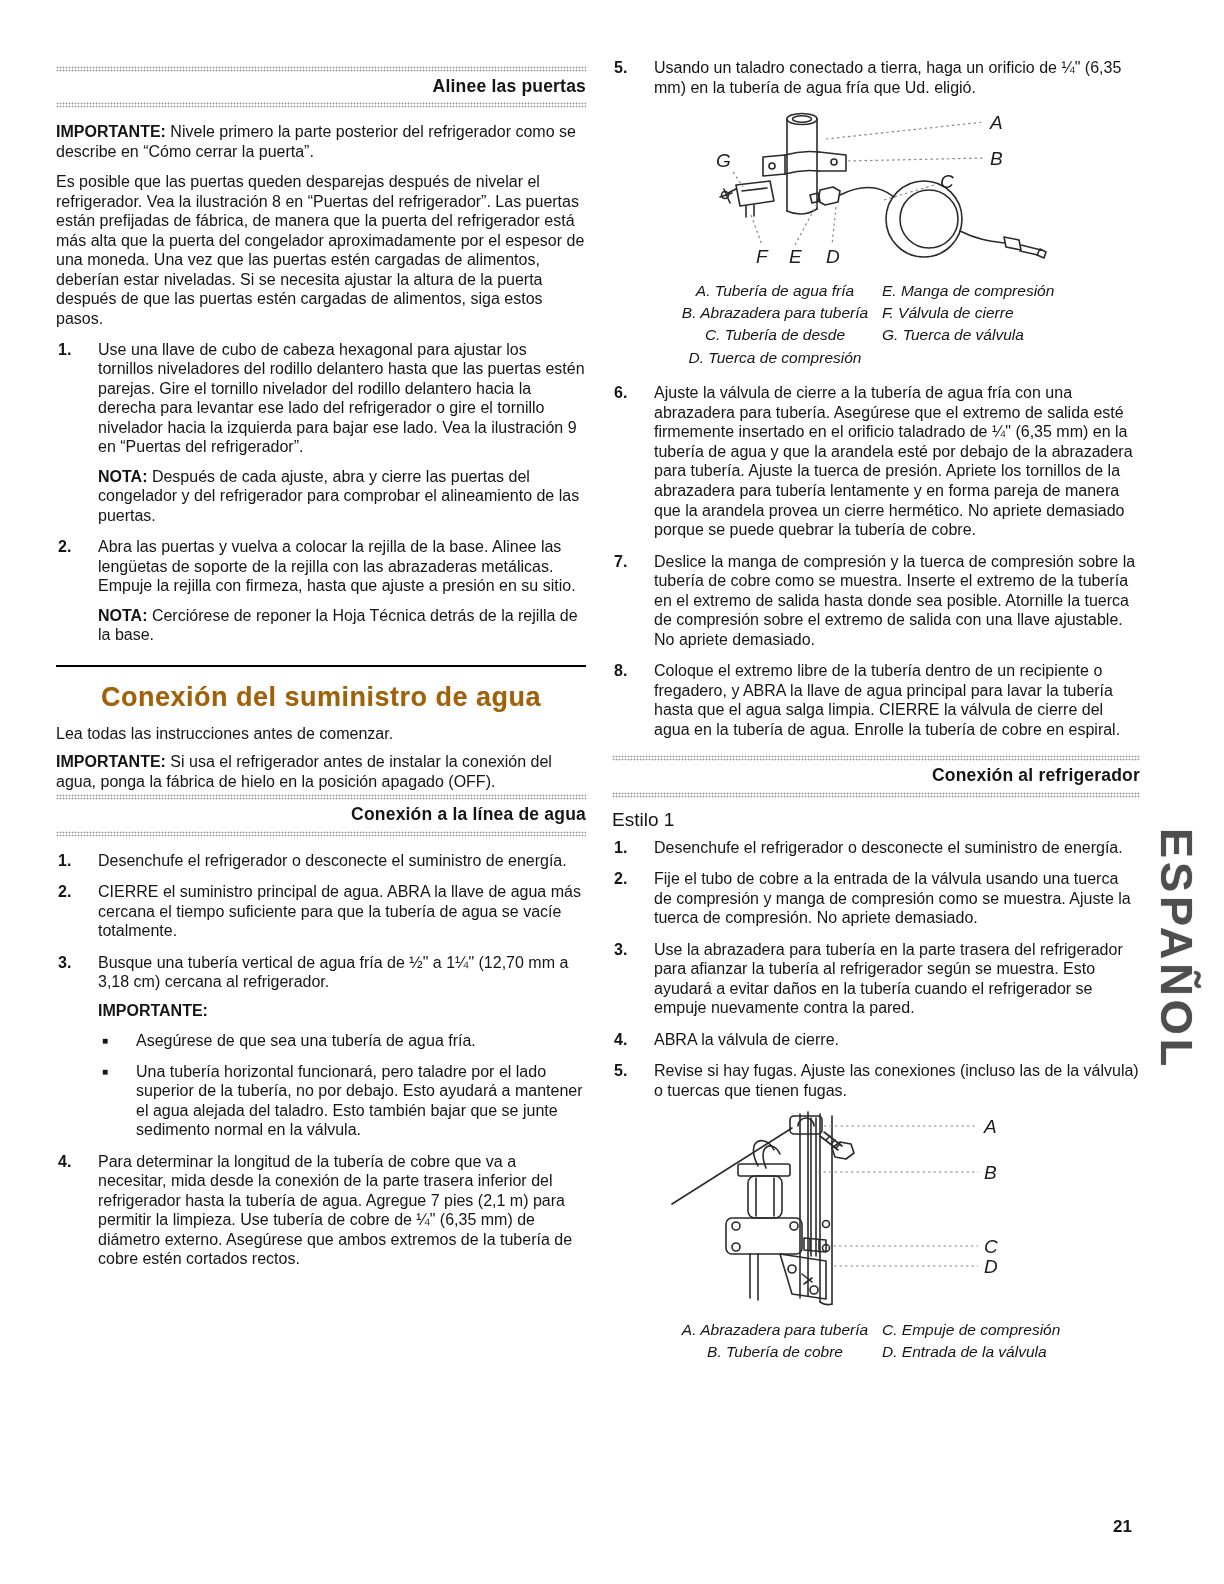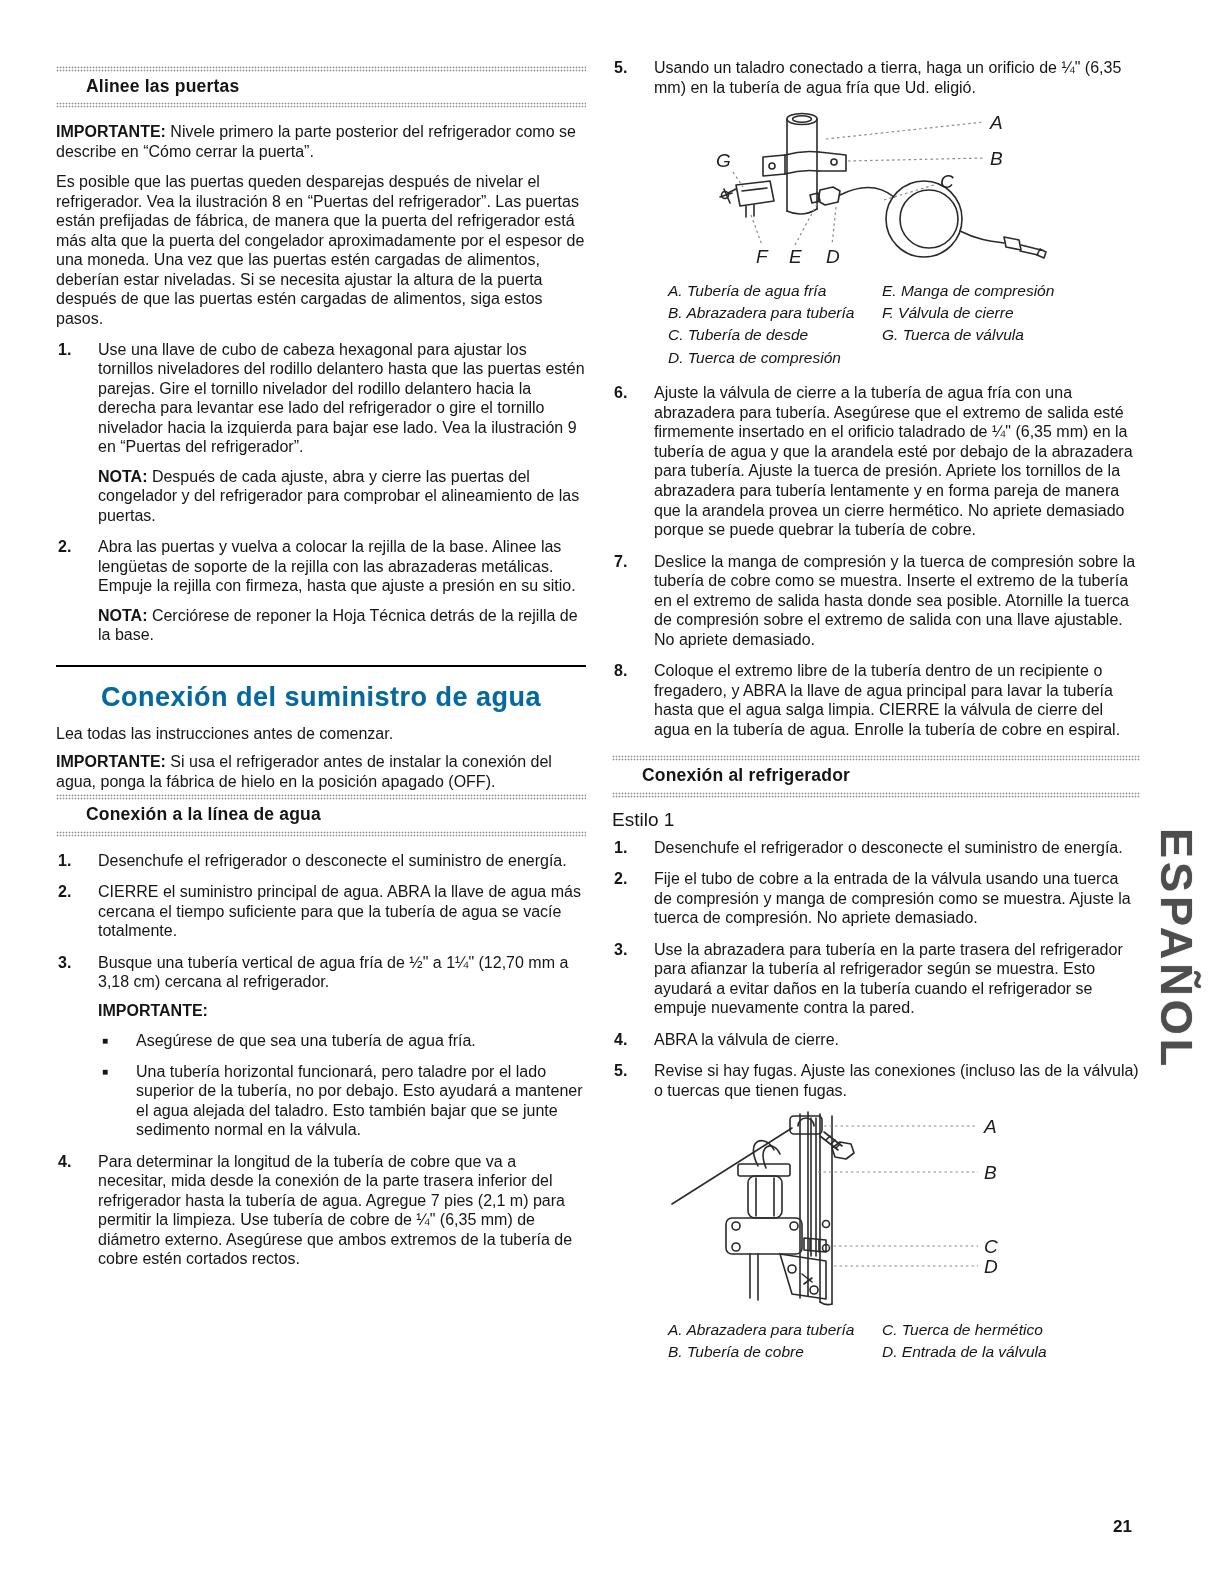--- a/index.html
+++ b/index.html
@@ -6,21 +6,21 @@
   body{
     width:1224px;height:1584px;position:relative;background:#fff;
     font-family:"Liberation Sans", sans-serif;color:#151515;
     -webkit-font-smoothing:antialiased;
   }
   .col{position:absolute;font-size:16px;line-height:1.22;}
   .col-left{left:56px;top:66px;width:530px;}
   .col-right{left:612px;top:58px;width:528px;}
 
   
-  .sec{margin:0 0 14px 0;}
+  .sec{margin:0 0 14px 0;text-align:right;}
   .stipple{
     height:6px;
     background-image:radial-gradient(circle,#8f8f8f 0.9px,rgba(0,0,0,0) 1.05px);
     background-size:3px 3px;
   }
   .sec h2{font-size:17.5px;font-weight:bold;margin:4px 0 5px 30px;letter-spacing:.2px;}
 
   p.body{margin:0 0 11px 0;}
   b.lead{font-weight:bold;}
 
@@ -28,31 +28,31 @@
   .li .num{flex:none;width:40px;font-weight:bold;padding-left:2px;}
   .li .li-body{flex:1;}
   .note{margin:10px 0 0 0;}
   .bullet{display:flex;margin:11px 0 0 0;}
   .bullet .sq{flex:none;width:34px;padding-left:4px;font-size:10px;line-height:19px;}
   .bullet .b-body{flex:1;}
   .sub-label{margin:9px 0 0 0;font-weight:bold;}
 
   hr.divider{border:none;border-top:2px solid #000;margin:20px 0 14px 0;}
   .ghost-title{
-    font-size:27px;font-weight:bold;text-align:center;color:#0369a1;
+    font-size:27px;font-weight:bold;text-align:center;color:#a16207;
     margin:0 0 10px 0;letter-spacing:.5px;
     text-shadow:0 0 1px #c4c4c4;
   }
   .subhead{font-size:19px;font-weight:normal;margin:2px 0 7px 0;}
 
   figure{margin:2px 0 8px 0;}
   svg text.fig-label{font-style:italic;font-size:19px;fill:#1d1d1d;}
   .cap-grid{display:flex;padding-left:56px;margin:0 0 14px 0;}
   .cap-col{font-style:italic;font-size:15.5px;line-height:1.45;}
-  .cap-col.first{width:214px;}
+  .cap-col.first{width:214px;text-align:center;}
 
   .side-tab{
     position:absolute;right:22px;top:828px;
     writing-mode:vertical-rl;text-orientation:mixed;
     font-size:45px;font-weight:bold;color:#4e4e4e;letter-spacing:4px;
     text-shadow:0 0 1px #777;
   }
   .page-num{position:absolute;right:92px;top:1517px;font-size:17px;font-weight:bold;}
 </style>
 </head>
@@ -317,21 +317,21 @@
         </g>
       </svg>
     </figure>
 
     <div class="cap-grid">
       <div class="cap-col first">
         <div>A. Abrazadera para tubería</div>
         <div>B. Tubería de cobre</div>
       </div>
       <div class="cap-col">
-        <div>C. Tuerca de hermético</div>
+        <div>C. Empuje de compresión</div>
         <div>D. Entrada de la válvula</div>
       </div>
     </div>
 
   </div>
 
   <div class="side-tab">ESPAÑOL</div>
   <div class="page-num">21</div>
 
 </div>

